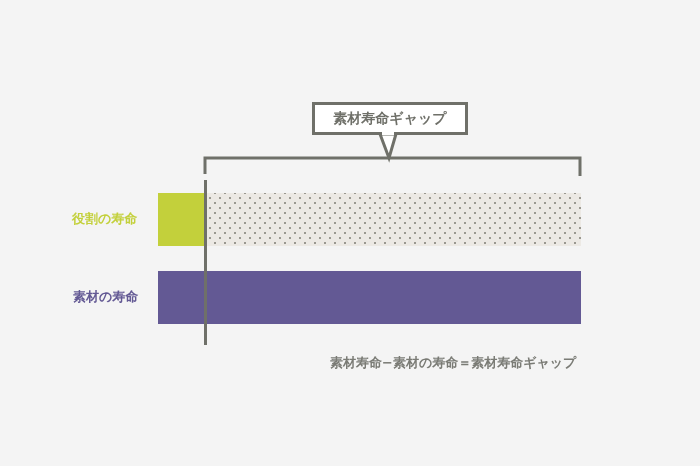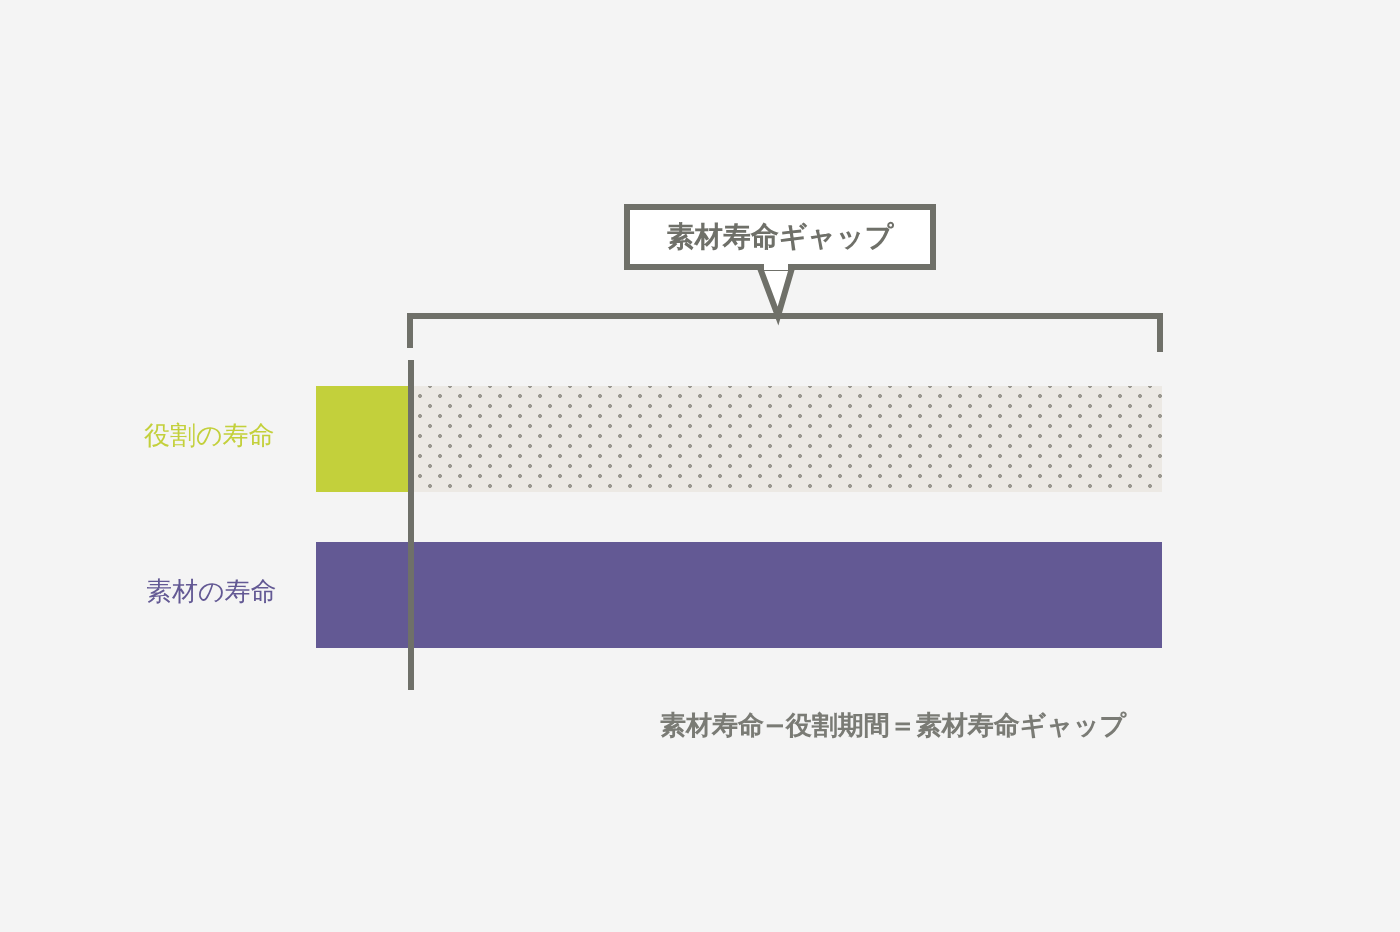--- a/index.html
+++ b/index.html
@@ -5,21 +5,21 @@
     html, body { margin: 0; padding: 0; }
     body {
       width: 700px; height: 466px;
       background: #f4f4f4;
       position: relative;
       overflow: hidden;
       font-family: "DejaVu Sans", sans-serif;
     }
     .abs { position: absolute; }
     .label {
-      font-size: 13px; font-weight: normal;
+      font-size: 13px; font-weight: bold;
       white-space: nowrap;
       line-height: 16px;
     }
     .bar { position: absolute; }
     .dotted {
       background-color: #ece9e4;
       background-image:
         radial-gradient(circle, #9a9890 0.9px, transparent 1.1px),
         radial-gradient(circle, #9a9890 0.9px, transparent 1.1px);
       background-size: 10px 10px, 10px 10px;
@@ -59,13 +59,13 @@
 
 <div class="label abs" style="left:72px;top:211px;color:#c3d03b;">役割の寿命</div>
 <div class="bar" style="left:158px;top:193px;width:47px;height:53px;background:#c3d03b;"></div>
 <div class="bar dotted" style="left:205px;top:193px;width:376px;height:53px;"></div>
 
 <div class="label abs" style="left:73px;top:289px;color:#635994;">素材の寿命</div>
 <div class="bar" style="left:158px;top:271px;width:423px;height:53px;background:#635994;"></div>
 
 <div class="abs" style="left:204px;top:180px;width:3px;height:165px;background:#6f7069;"></div>
 
-<div class="formula">素材寿命−役割期間＝素材寿命ギャップ</div>
+<div class="formula">素材寿命−素材の寿命＝素材寿命ギャップ</div>
 
 </body></html>

